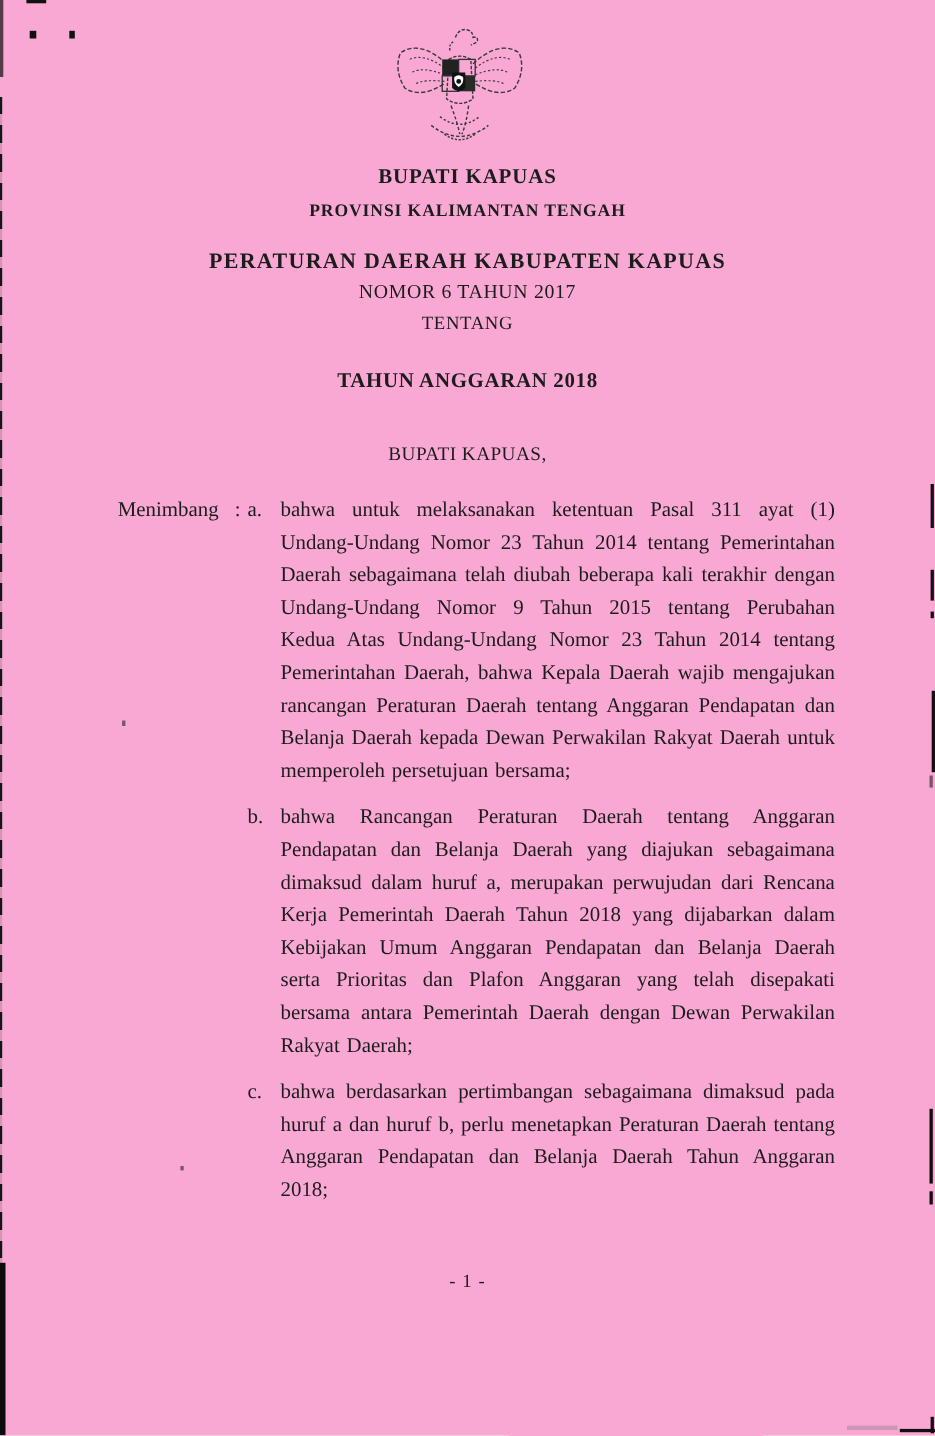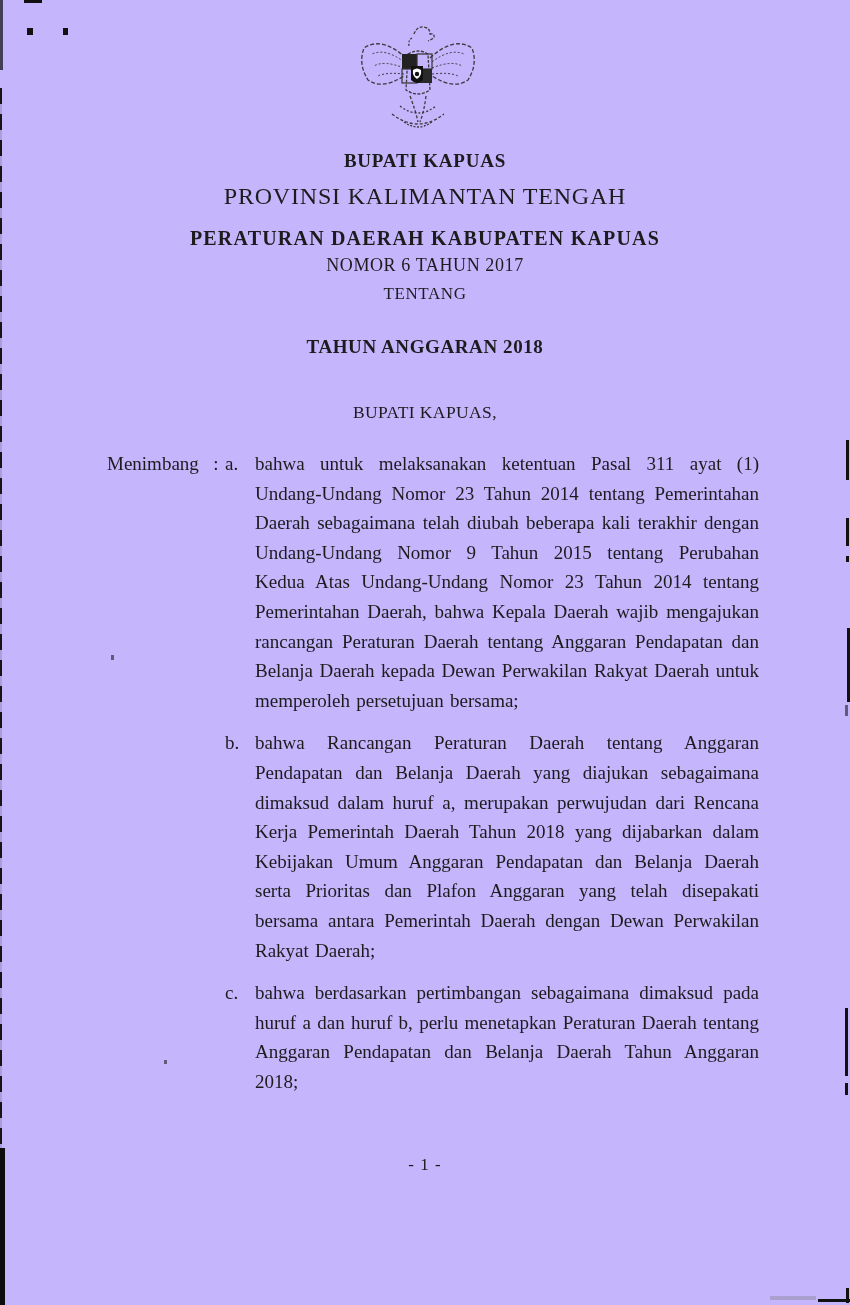--- a/index.html
+++ b/index.html
@@ -1,29 +1,29 @@
 <!DOCTYPE html>
 <html><head>
 <meta charset="utf-8">
 <style>
   html,body{margin:0;padding:0;background:#e8e8e8;}
   .page{
     position:relative;
     width:850px;height:1305px;
     margin:0 auto;
-    background:#c4b5fd;
+    background:#f9a8d4;
     font-family:"Liberation Serif", serif;
     color:#1c1c1c;
     overflow:hidden;
   }
   .centered{position:absolute;left:0;right:0;text-align:center;white-space:nowrap;}
   .emblem{position:absolute;left:352px;top:14px;width:130px;height:128px;}
   
   .l-bupati{top:150px;font-size:19px;font-weight:bold;letter-spacing:.8px;}
-  .l-provinsi{top:183px;font-size:24px;font-weight:normal;letter-spacing:.8px;}
+  .l-provinsi{top:183px;font-size:16px;font-weight:bold;letter-spacing:.8px;}
   .l-perda{top:227px;font-size:20px;font-weight:bold;letter-spacing:1.2px;}
   .l-nomor{top:255px;font-size:18px;letter-spacing:.6px;}
   .l-tentang{top:284px;font-size:17px;letter-spacing:.6px;}
   .l-subject1{top:310px;font-size:19px;font-weight:bold;letter-spacing:.6px;}
   .l-subject2{top:336px;font-size:19px;font-weight:bold;letter-spacing:.6px;}
   .l-grace{top:369px;font-size:17.5px;letter-spacing:.4px;}
   .l-salut{top:402px;font-size:17.5px;letter-spacing:.4px;}
   
   .consider{
     position:absolute;top:449px;left:107px;width:652px;

